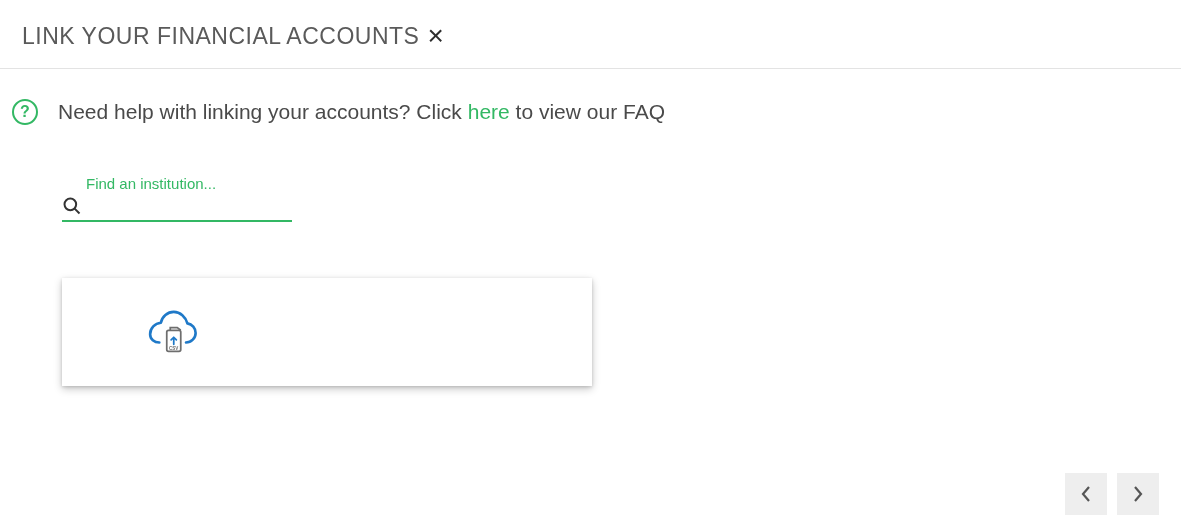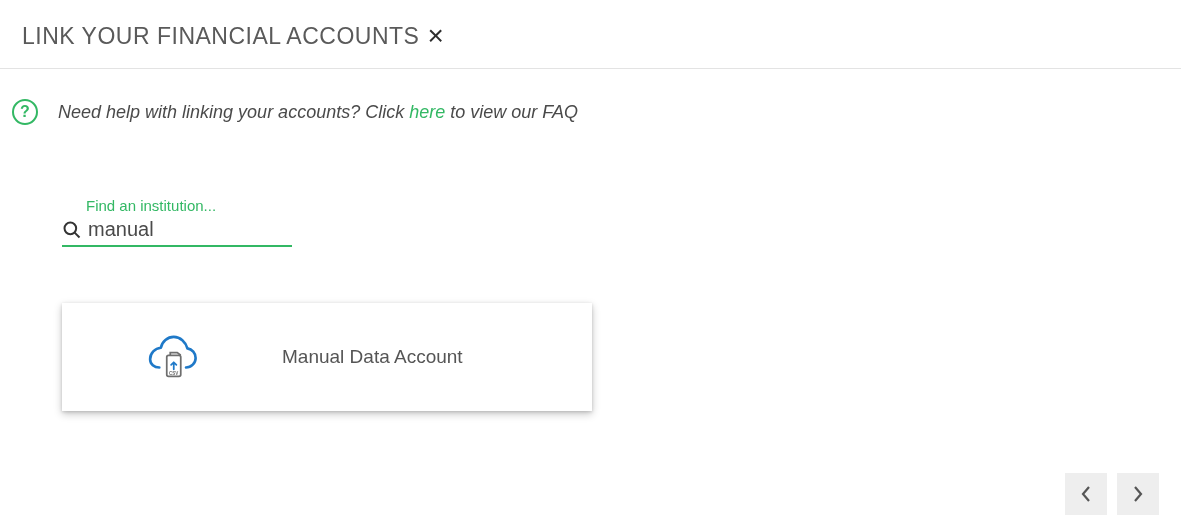--- a/index.html
+++ b/index.html
@@ -44,30 +44,29 @@
       border-radius: 50%;
       color: #33b864;
       display: flex;
       align-items: center;
       justify-content: center;
       font-size: 16px;
       font-weight: 700;
       flex-shrink: 0;
     }
     .help-text {
-      font-size: 18px;
+      font-size: 21px;
       color: #4a4a4a;
-      font-style: italic;
     }
     .help-text a {
       color: #33b864;
       text-decoration: none;
     }
     .search-block {
-      margin: 62px 0 0 62px;
+      margin: 40px 0 0 62px;
       width: 230px;
     }
     .search-label {
       color: #33b864;
       font-size: 15px;
       margin-left: 24px;
       margin-bottom: 4px;
     }
     .search-row {
       display: flex;
@@ -138,35 +137,33 @@
   </div>
 </div>
 
 <div class="search-block">
   <div class="search-label">Find an institution...</div>
   <div class="search-row">
     <svg width="20" height="20" viewBox="0 0 24 24" fill="none" stroke="#333" stroke-width="2.4">
       <circle cx="10" cy="10" r="7"></circle>
       <line x1="21" y1="21" x2="15.2" y2="15.2"></line>
     </svg>
-    <input class="search-input" type="text" value="manual" style="">
   </div>
 </div>
 
 <div class="result-card">
   <div class="card-icon-wrap">
     <svg width="56" height="56" viewBox="0 0 64 64" fill="none">
       <path d="M48 44c6 0 11-5 11-11 0-5.5-4-10-9.4-10.9C47.6 14.6 41.4 9 34 9c-7.2 0-13.3 5.4-14.7 12.4C12.5 22 7 27.7 7 34.5 7 40.3 11.7 44 17.5 44" stroke="#1f79c8" stroke-width="3" stroke-linecap="round" stroke-linejoin="round"></path>
       <rect x="26" y="30" width="16" height="24" rx="2" fill="#fff" stroke="#6e6e6e" stroke-width="2"></rect>
       <path d="M30 30v-3h8l4 3" stroke="#6e6e6e" stroke-width="2" fill="none"></path>
       <path d="M34 46v-8m0-0l-3 3m3-3l3 3" stroke="#1f79c8" stroke-width="2" stroke-linecap="round" stroke-linejoin="round"></path>
       <text x="34" y="52" font-size="5.2" text-anchor="middle" fill="#6e6e6e" font-family="Arial" font-weight="600">CSV</text>
     </svg>
   </div>
-  <div class="card-label">Manual Data Account</div>
 </div>
 
 <div class="nav-buttons">
   <div class="nav-btn">
     <svg width="14" height="20" viewBox="0 0 14 20" fill="none" stroke-width="2.2">
       <polyline points="10,3 4,10 10,17"></polyline>
     </svg>
   </div>
   <div class="nav-btn">
     <svg width="14" height="20" viewBox="0 0 14 20" fill="none" stroke-width="2.2">

